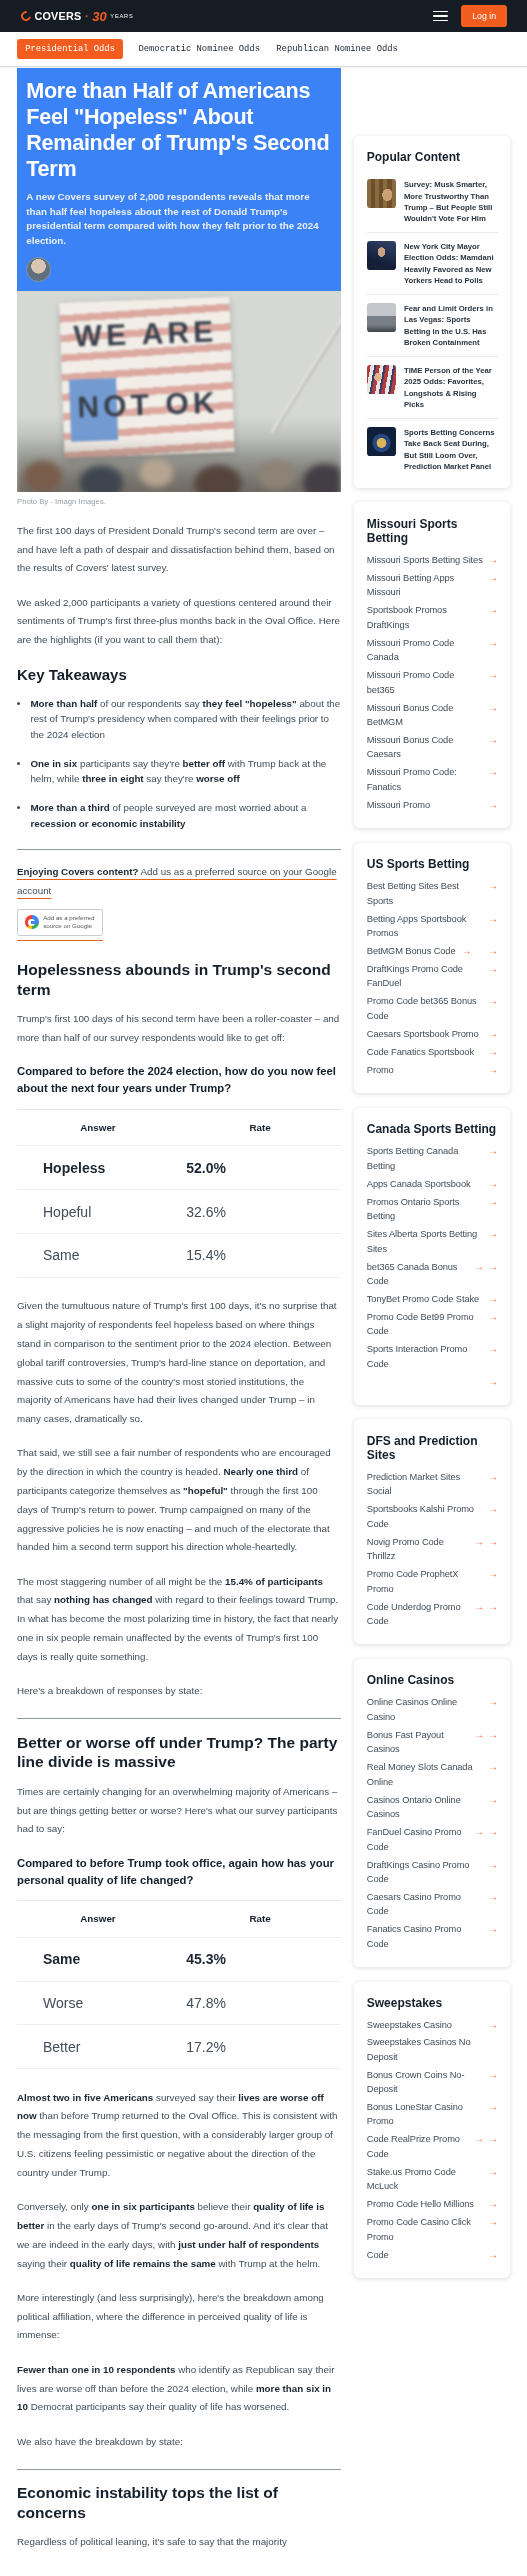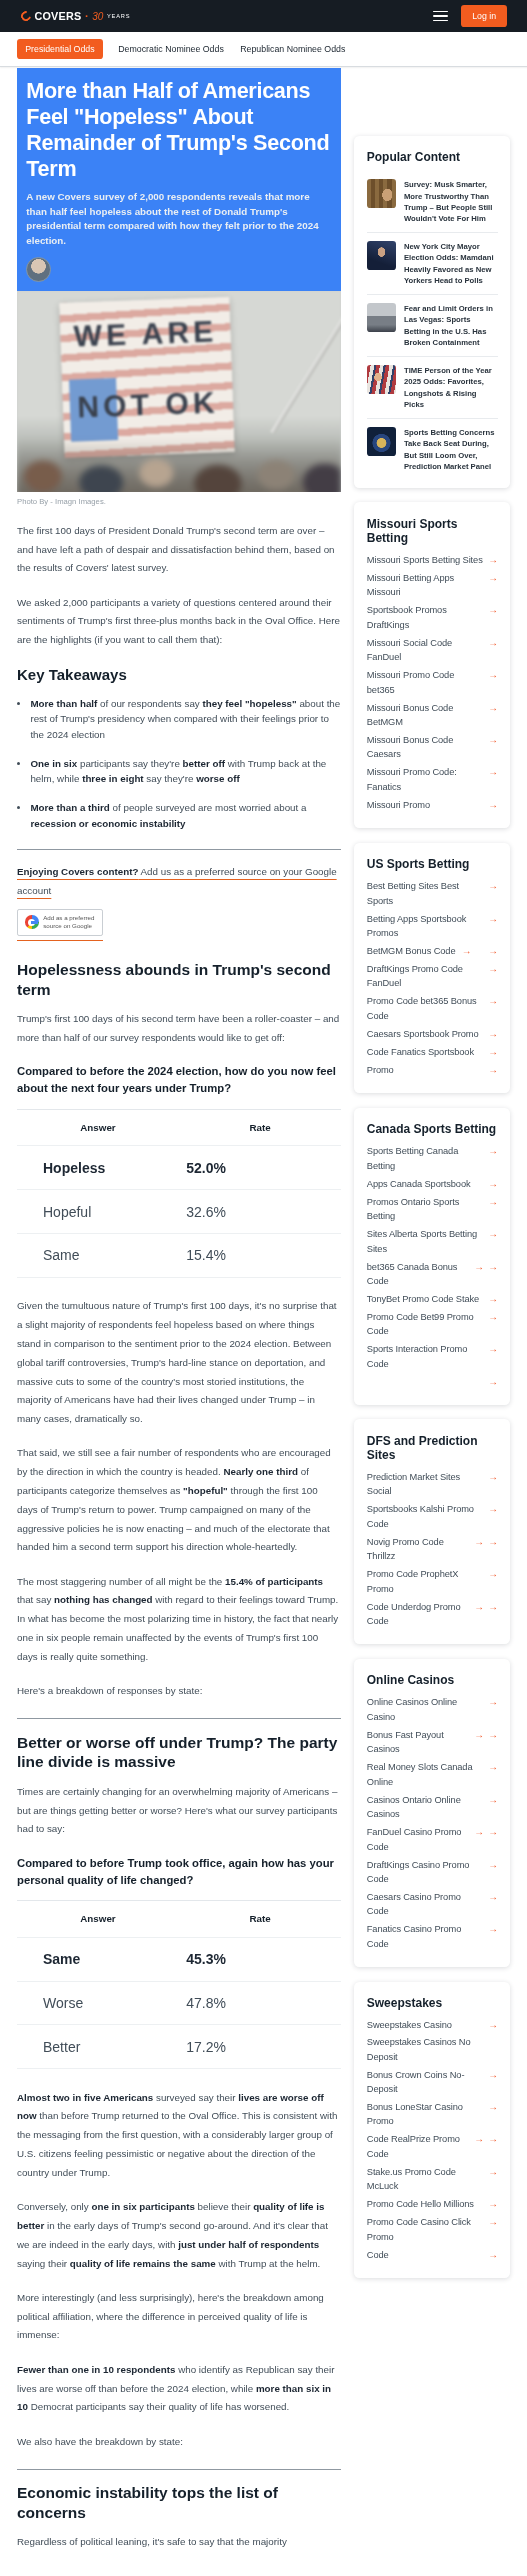--- a/index.html
+++ b/index.html
@@ -3,28 +3,28 @@
 <meta charset="utf-8">
 <style>
   html,body{margin:0;padding:0;background:#fff;}
   body{width:528px;font-family:"Liberation Sans",sans-serif;overflow-x:hidden;}
   
   .topbar{background:#161c23;height:32px;display:flex;align-items:center;padding:0 20.6px;box-sizing:border-box;}
   .brand{display:flex;align-items:center;gap:3.6px;}
   .c-ring{width:10.3px;height:10.3px;border-radius:50%;border:2.6px solid #f25c1f;border-right-color:transparent;transform:rotate(-35deg);box-sizing:border-box;flex:none;}
   .brand-name{color:#fff;font-weight:700;font-size:10.8px;letter-spacing:0.2px;}
   .brand-dot{color:#f25c1f;font-size:11.3px;font-weight:700;}
-  .brand-30{color:#f25c1f;font-weight:400;font-style:italic;font-size:10px;}
+  .brand-30{color:#f25c1f;font-weight:700;font-style:italic;font-size:13px;}
   .brand-years{color:#fff;font-size:5.7px;letter-spacing:0.8px;}
   .topbar-right{margin-left:auto;display:flex;align-items:center;gap:12.4px;justify-content:flex-end;}
   .burger{width:15.5px;display:flex;flex-direction:column;gap:3.1px;cursor:pointer;}
   .burger span{height:1.5px;background:#fff;border-radius:1px;}
   .login{background:#f25c1f;color:#fff;font-size:8.8px;padding:6.2px 11.3px;border-radius:3.1px;border:none;font-family:inherit;cursor:pointer;}
   
-  .subnav{background:#fff;padding:6.7px 17px;border-bottom:1px solid #d8dce0;display:flex;gap:14.4px;align-items:flex-start;box-shadow:0 1px 1.5px rgba(0,0,0,.06);}
+  .subnav{background:#fff;padding:6.7px 17px;border-bottom:1px solid #d8dce0;display:flex;gap:14.4px;align-items:flex-start;box-shadow:0 1px 1.5px rgba(0,0,0,.06);font-family:Liberation Mono, monospace;}
   .tab{font-size:8.8px;color:#1a242e;padding:5.2px 1px;cursor:pointer;white-space:nowrap;}
   .tab.active{background:#f25c1f;color:#fff;padding:5.2px 8.2px;border-radius:3.1px;}
   
   .content{display:flex;gap:13.4px;padding:1px 17px 26px;}
   .main{width:324px;flex:none;}
   .sidebar{width:156px;flex:none;margin-top:68px;}
   
   .hero{background:#3b82f6;color:#fff;padding:8.2px 9.3px 9.3px;}
   .hero h1{font-size:21.6px;line-height:1.2;margin:2.1px 0 8.2px;font-weight:700;letter-spacing:-0.3px;}
   .hero .sub{font-size:9.8px;line-height:1.5;color:#e9eef3;font-weight:600;margin:0 0 8.2px;}
@@ -277,21 +277,21 @@
           </div>
           <div class="row">
             <span class="rtxt">Missouri Betting Apps Missouri</span>
             <span class="ar right">→</span>
           </div>
           <div class="row">
             <span class="rtxt">Sportsbook Promos DraftKings</span>
             <span class="ar right">→</span>
           </div>
           <div class="row">
-            <span class="rtxt">Missouri Social Code FanDuel</span>
+            <span class="rtxt">Missouri Promo Code Canada</span>
             <span class="ar right">→</span>
           </div>
           <div class="row">
             <span class="rtxt">Missouri Promo Code bet365</span>
             <span class="ar right">→</span>
           </div>
           <div class="row">
             <span class="rtxt">Missouri Bonus Code BetMGM</span>
             <span class="ar right">→</span>
           </div>

